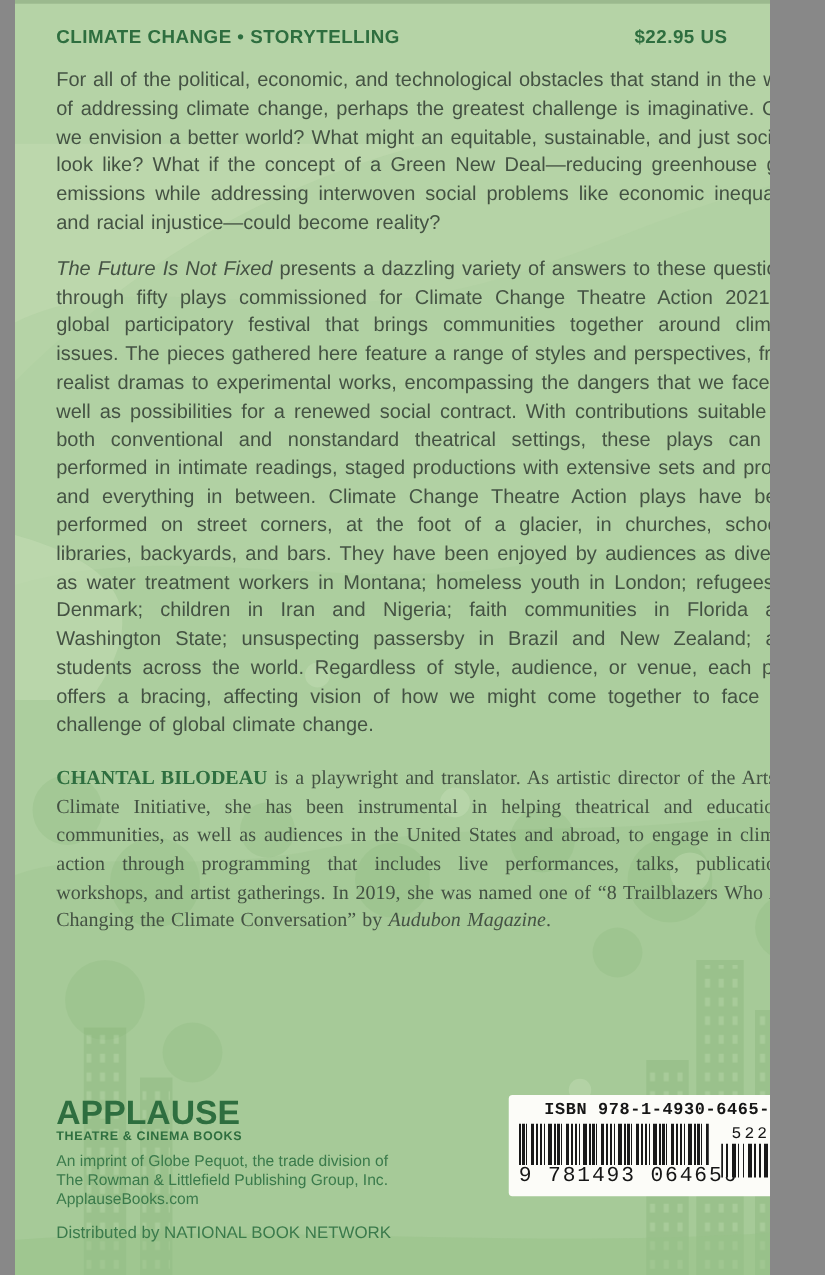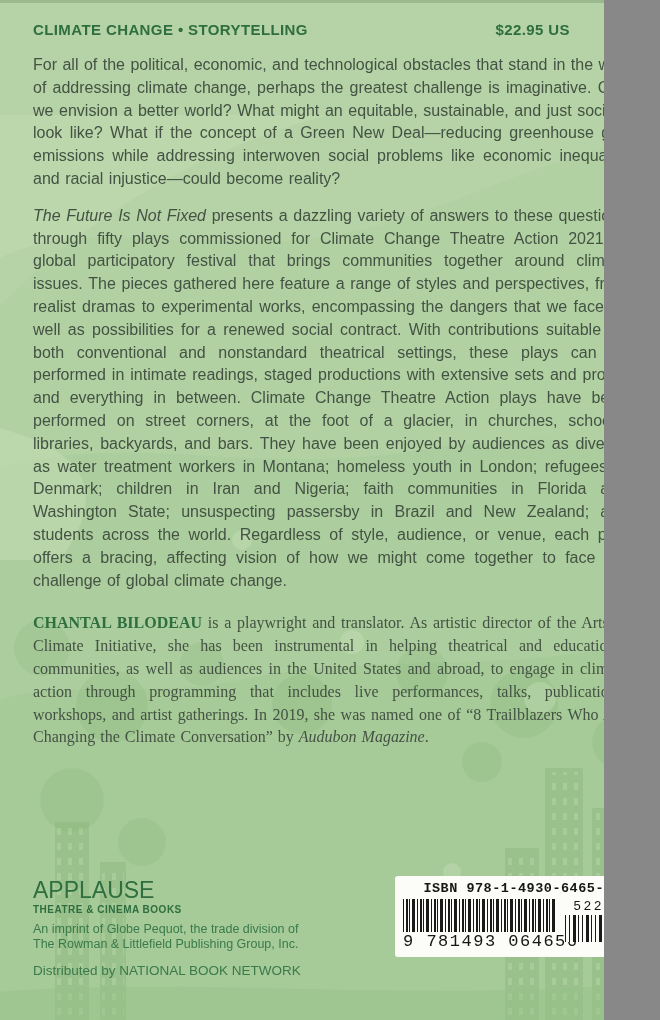--- a/index.html
+++ b/index.html
@@ -2,20 +2,21 @@
 <html><head>
 <meta charset="utf-8">
 <style>
   html,body{margin:0;padding:0;background:#888;}
   .cover{
     position:relative;
     width:604px;height:1020px;
     overflow:hidden;
     font-family:"Liberation Sans",sans-serif;
     background:#b5d3a6;
+    margin-left:12px;
   }
   .bg{position:absolute;inset:0;display:block;}
   .topline{
     position:absolute;top:21px;left:33px;right:34px;
     display:flex;justify-content:space-between;align-items:baseline;
     font-size:15px;font-weight:bold;letter-spacing:.4px;
     color:#2e6e3f;z-index:2;
   }
   .text-col{
     position:absolute;top:54px;left:33px;width:594px;z-index:2;
@@ -25,21 +26,21 @@
     margin:0 0 14px 0;
     font-size:16px;line-height:22.8px;
     text-align:justify;
     word-spacing:1px;
   }
   .para.p2{margin-bottom:20px;}
   .para.bio{margin-bottom:0;font-family:Liberation Serif, serif;}
   .accent{color:#2e6e3f;font-weight:bold;}
   .publisher{position:absolute;left:33px;top:878px;width:330px;z-index:2;}
   .logo-title{
-    font-size:23px;font-weight:400;letter-spacing:0;
+    font-size:27px;font-weight:700;letter-spacing:0;
     color:#2e6e3f;line-height:24px;
   }
   .logo-sub{
     font-size:10px;font-weight:bold;letter-spacing:.5px;
     color:#2e6e3f;margin-top:2px;
   }
   .imprint{margin-top:7px;font-size:12.5px;line-height:15px;color:#3a7a4b;}
   .distribution{margin-top:11px;font-size:13.5px;color:#3a7a4b;}
   .barcode-box{
     position:absolute;left:395px;top:876px;width:246px;height:81px;
@@ -143,20 +144,21 @@
     <p class="para p2"><i>The Future Is Not Fixed</i><span> presents a dazzling variety of answers to these questions through fifty plays commissioned for Climate Change Theatre Action 2021, a global participatory festival that brings communities together around climate issues. The pieces gathered here feature a range of styles and perspectives, from realist dramas to experimental works, encompassing the dangers that we face as well as possibilities for a renewed social contract. With contributions suitable for both conventional and nonstandard theatrical settings, these plays can be performed in intimate readings, staged productions with extensive sets and props, and everything in between. Climate Change Theatre Action plays have been performed on street corners, at the foot of a glacier, in churches, schools, libraries, backyards, and bars. They have been enjoyed by audiences as diverse as water treatment workers in Montana; homeless youth in London; refugees in Denmark; children in Iran and Nigeria; faith communities in Florida and Washington State; unsuspecting passersby in Brazil and New Zealand; and students across the world. Regardless of style, audience, or venue, each play offers a bracing, affecting vision of how we might come together to face the challenge of global climate change.</span></p>
     <p class="para bio"><b class="accent">CHANTAL BILODEAU</b><span> is a playwright and translator. As artistic director of the Arts &amp; Climate Initiative, she has been instrumental in helping theatrical and educational communities, as well as audiences in the United States and abroad, to engage in climate action through programming that includes live performances, talks, publications, workshops, and artist gatherings. In 2019, she was named one of “8 Trailblazers Who Are Changing the Climate Conversation” by </span><i>Audubon Magazine</i><span>.</span></p>
   </main>
 
   <div class="publisher">
     <div class="logo-title">APPLAUSE</div>
     <div class="logo-sub">THEATRE &amp; CINEMA BOOKS</div>
     <div class="imprint">
       <div>An imprint of Globe Pequot, the trade division of</div>
       <div>The Rowman &amp; Littlefield Publishing Group, Inc.</div>
+      <div>ApplauseBooks.com</div>
     </div>
     <div class="distribution">Distributed by NATIONAL BOOK NETWORK</div>
   </div>
 
   <div class="barcode-box">
     <div class="isbn-label">ISBN 978-1-4930-6465-6</div>
     <div class="bars-row">
       <div class="ean">
         <div class="ean-bars"></div>
         <div class="ean-digits">9 781493 064656</div>

